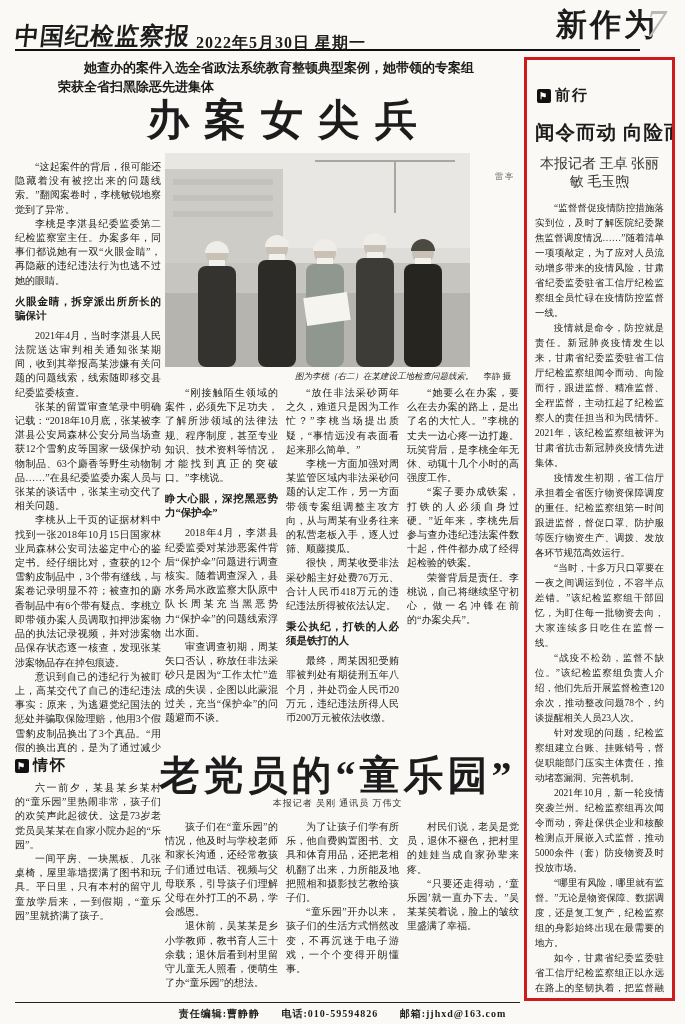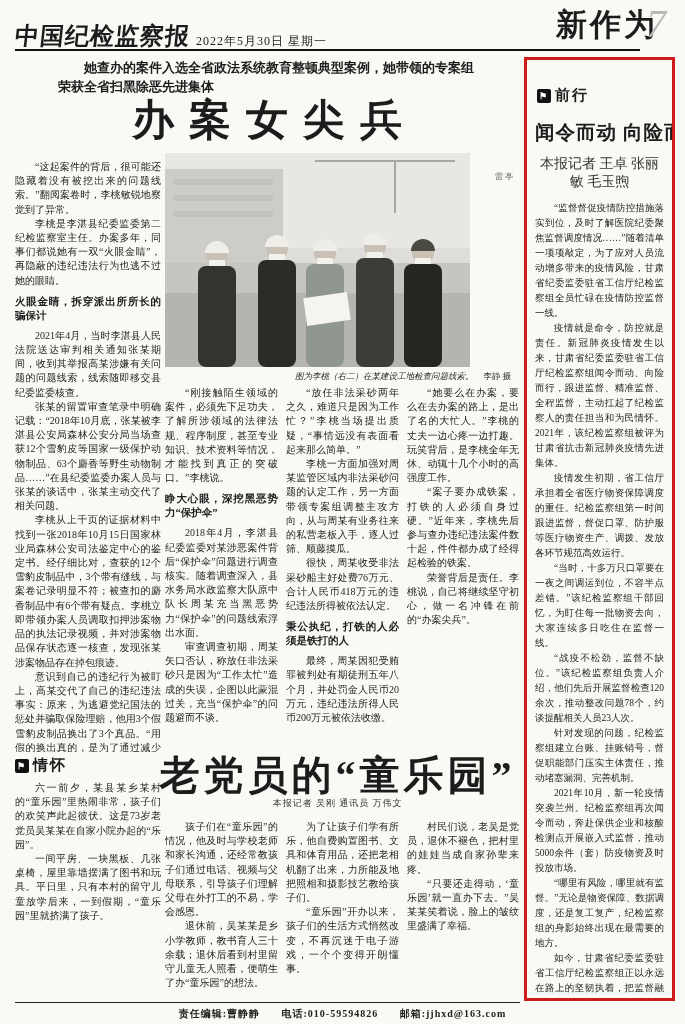--- a/index.html
+++ b/index.html
@@ -1,28 +1,28 @@
 <!DOCTYPE html>
 <html><head>
 <meta charset="utf-8">
 <style>
   html,body{margin:0;padding:0;background:#888;}
   .page{position:relative;width:685px;height:1024px;margin:0 auto;background:#faf9f5;
         font-family:"Liberation Serif","DejaVu Serif",serif;color:#1c1c1c;overflow:hidden;}
   
   .logo{position:absolute;left:15px;top:20px;font-size:24px;font-weight:900;
         transform:skewX(-6deg);letter-spacing:1px;white-space:nowrap;}
-  .date{position:absolute;left:196px;top:33px;font-size:12px;font-weight:normal;letter-spacing:1px;}
+  .date{position:absolute;left:196px;top:33px;font-size:16px;font-weight:bold;letter-spacing:1px;}
   .hrule{position:absolute;left:15px;top:49px;width:625px;height:2px;background:#111;}
   .section-name{position:absolute;left:556px;top:4px;font-size:31px;font-weight:bold;letter-spacing:3px;}
   .page-num{position:absolute;left:646px;top:0px;font-size:40px;color:#b9b9b9;font-style:italic;}
   
   .kicker{position:absolute;left:58px;top:58px;width:416px;font-size:13px;line-height:19px;
           font-weight:700;text-indent:2em;text-align:justify;}
-  .main-title{position:absolute;left:17px;top:92px;width:500px;text-align:center;
+  .main-title{position:absolute;left:32px;top:92px;width:500px;text-align:center;
           font-size:42px;font-weight:900;letter-spacing:15px;text-indent:15px;}
   .main-byline{position:absolute;left:15px;top:141px;width:500px;text-align:right;
           font-size:8px;color:#555;letter-spacing:2px;margin-top:30px;}
   .photo{position:absolute;left:165px;top:153px;width:305px;height:214px;background:#d6d5d1;}
   .photo svg{display:block;}
   .caption{position:absolute;left:165px;top:371px;width:346px;text-align:right;
            font-size:8.5px;color:#2a2a2a;font-style:italic;}
   .caption .credit{margin-left:10px;font-style:normal;}
   .col{position:absolute;overflow:hidden;}
   .para{margin:0;font-size:10px;line-height:14.2px;text-align:justify;text-indent:2em;}

